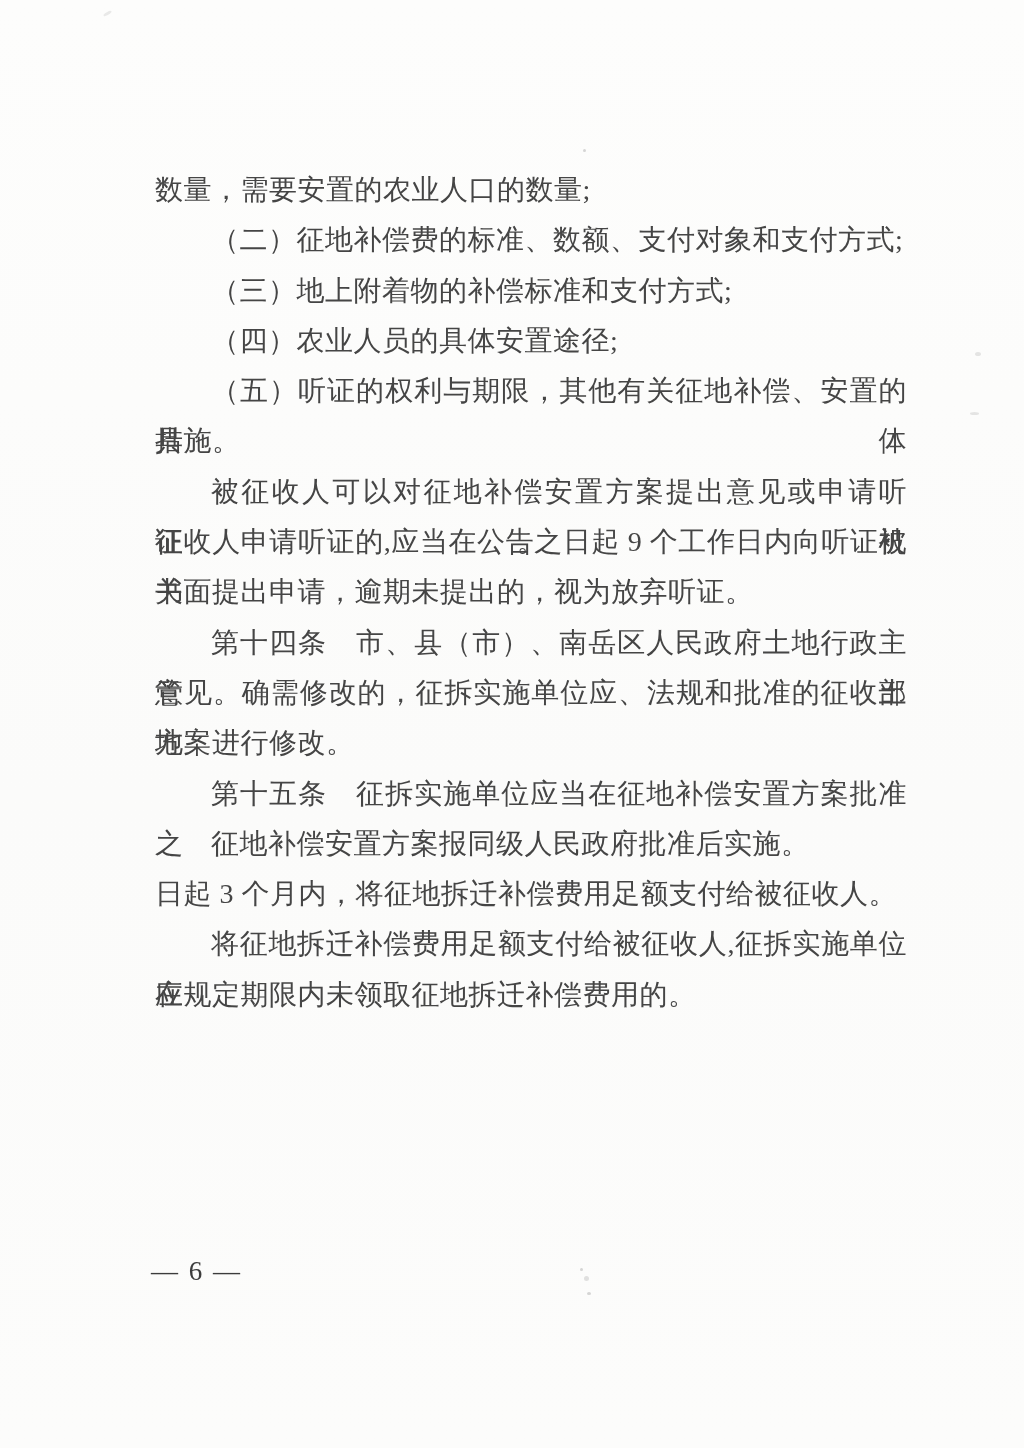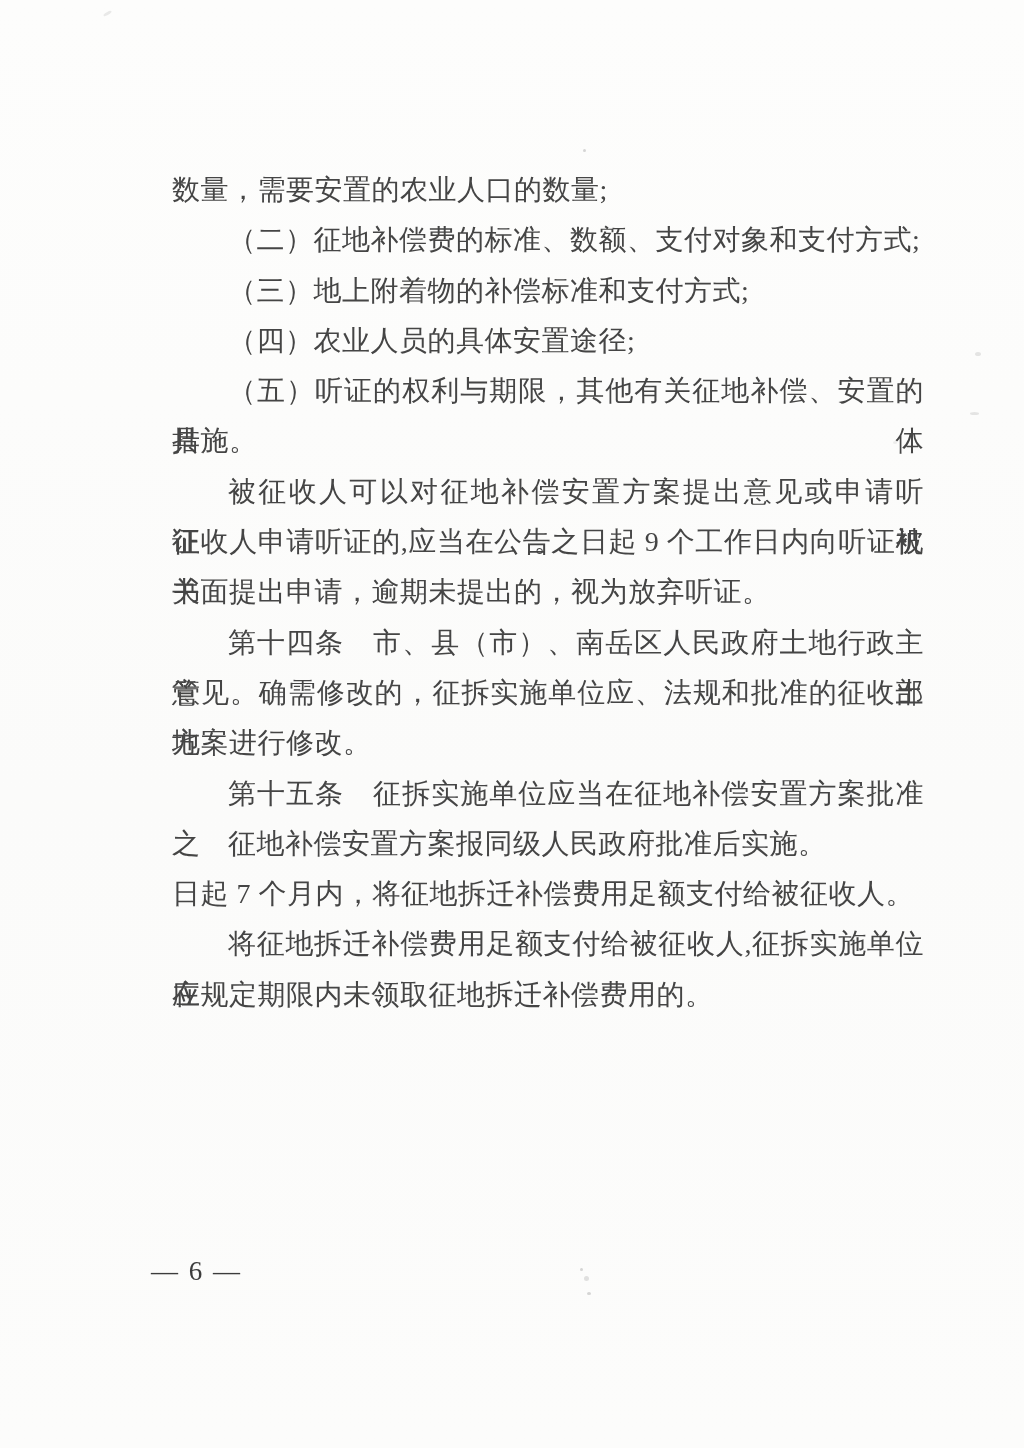--- a/index.html
+++ b/index.html
@@ -14,21 +14,21 @@
     overflow: hidden;
     font-family: "Liberation Serif", "DejaVu Serif", serif;
   }
   .scan-page {
     position: absolute;
     inset: 0;
     background: linear-gradient(180deg, #fdfdfc 0%, #fbfbfa 55%, #fcfcfb 100%);
   }
   .text-block {
     position: absolute;
-    left: 172px;
+    left: 155px;
     top: 165px;
     width: 752px;
     color: #454545;
   }
   .line {
     height: 50.3px;
     line-height: 50.3px;
     font-size: 28px;
     letter-spacing: 0.5px;
     white-space: nowrap;
@@ -81,21 +81,21 @@
     <div class="line indent fill">（五）听证的权利与期限，其他有关征地补偿、安置的具体</div>
     <div class="line">措施。</div>
     <div class="line indent fill">被征收人可以对征地补偿安置方案提出意见或申请听证。被</div>
     <div class="line fill">征收人申请听证的,应当在公告之日起 9 个工作日内向听证机关</div>
     <div class="line">书面提出申请，逾期未提出的，视为放弃听证。</div>
     <div class="line indent fill">第十四条　市、县（市）、南岳区人民政府土地行政主管部</div>
     <div class="line fill">意见。确需修改的，征拆实施单位应、法规和批准的征收土地</div>
     <div class="line">方案进行修改。</div>
     <div class="line indent fill">第十五条　征拆实施单位应当在征地补偿安置方案批准之</div>
     <div class="line indent">征地补偿安置方案报同级人民政府批准后实施。</div>
-    <div class="line">日起 7 个月内，将征地拆迁补偿费用足额支付给被征收人。</div>
+    <div class="line">日起 3 个月内，将征地拆迁补偿费用足额支付给被征收人。</div>
     <div class="line indent fill">将征地拆迁补偿费用足额支付给被征收人,征拆实施单位应</div>
     <div class="line">在规定期限内未领取征地拆迁补偿费用的。</div>
   </div>
 
   <div class="page-number">— 6 —</div>
 
   <div class="speckle sp1"></div>
   <div class="speckle sp2"></div>
   <div class="speckle sp3"></div>
   <div class="speckle sp4"></div>

